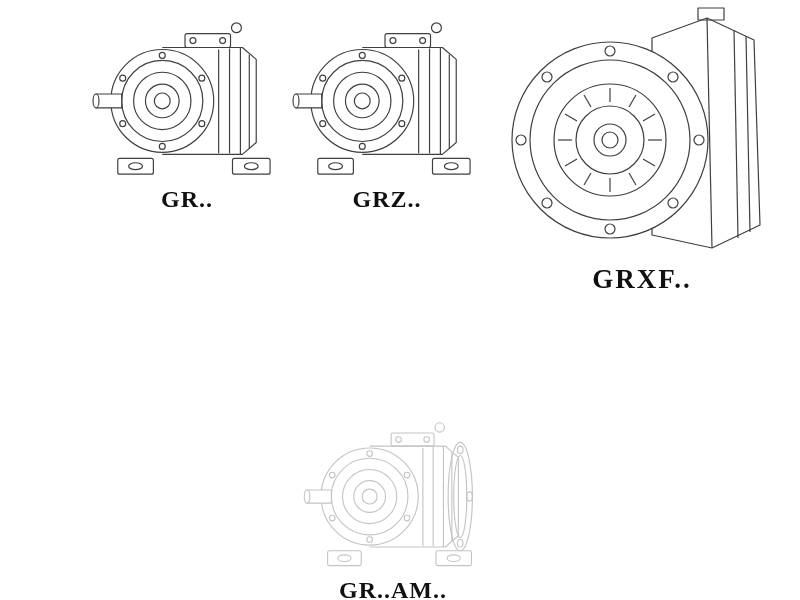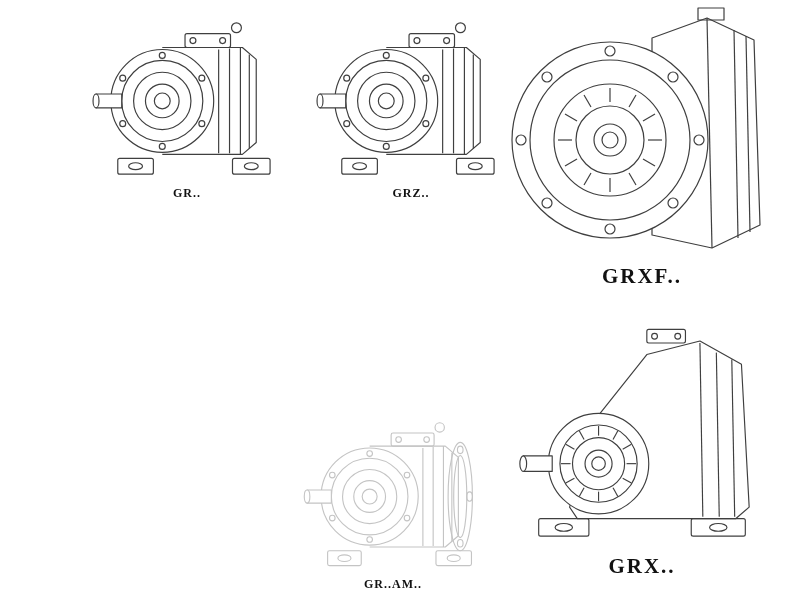--- a/index.html
+++ b/index.html
@@ -18,27 +18,27 @@
     align-items:center;
   }
   .art{
     display:block;
     color:#3f3f3f;
   }
   .art.faded{color:#c4c4c4;}
   .label{
     margin-top:2px;
     font-weight:bold;
-    font-size:12px;
+    font-size:24px;
     letter-spacing:1px;
     color:#111111;
     text-align:center;
     white-space:nowrap;
   }
-  .label.big{font-size:21px;letter-spacing:2px;}
+  .label.big{font-size:27px;letter-spacing:2px;}
   .defs-holder{position:absolute;width:0;height:0;overflow:hidden;}
 </style>
 </head>
 <body>
 
 <div class="canvas">
 
   <svg class="defs-holder" aria-hidden="true">
     <defs>
 
@@ -167,21 +167,21 @@
     </defs>
   </svg>
 
   <figure class="cell" style="left:88px;top:4px;width:198px">
     <svg class="art" width="198" height="180" viewBox="0 0 200 182">
         <use href="#gb-foot"></use>
       </svg>
     <figcaption class="label">GR..</figcaption>
   </figure>
 
-  <figure class="cell" style="left:312px;top:4px;width:198px">
+  <figure class="cell" style="left:288px;top:4px;width:198px">
     <svg class="art" width="198" height="180" viewBox="0 0 200 182">
         <use href="#gb-foot"></use>
       </svg>
     <figcaption class="label">GRZ..</figcaption>
   </figure>
 
   <figure class="cell" style="left:494px;top:0px;width:296px">
     <svg class="art" width="280" height="262" viewBox="0 0 280 262">
         <use href="#gb-front"></use>
       </svg>
@@ -191,20 +191,14 @@
 
 
 
   <figure class="cell" style="left:294px;top:405px;width:198px">
     <svg class="art faded" width="198" height="170" viewBox="0 0 200 182">
         <use href="#gb-flange-right"></use>
       </svg>
     <figcaption class="label">GR..AM..</figcaption>
   </figure>
 
-  <figure class="cell" style="left:494px;top:300px;width:296px">
-    <svg class="art" width="280" height="252" viewBox="0 0 290 252">
-        <use href="#gb-big"></use>
-      </svg>
-    <figcaption class="label big">GRX..</figcaption>
-  </figure>
 
 </div>
 
 </body></html>

